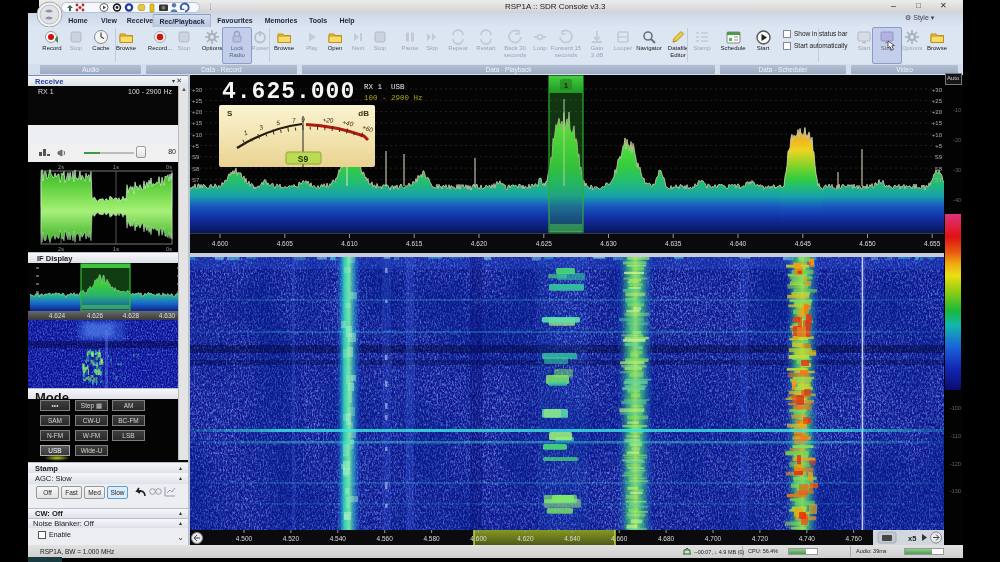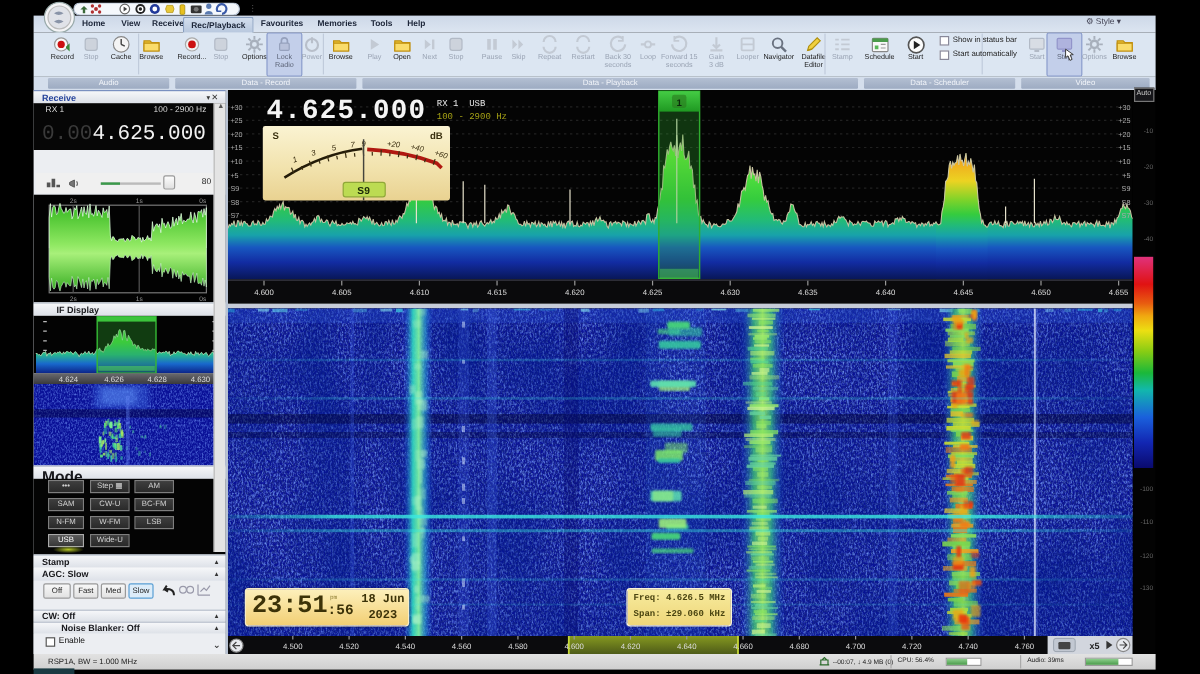--- a/index.html
+++ b/index.html
@@ -42,20 +42,26 @@
 .tiny { font-size:5.5px; fill:#999; font-family:"Liberation Sans",sans-serif; }
 .mtick { font-size:6.5px; fill:#3a2e10; font-style:italic; font-family:"Liberation Sans",sans-serif; }
 .mono { font-family:"Liberation Mono", monospace; }
 #statusbar { position:absolute; left:28px; top:545px; width:935px; height:13px;
   background:linear-gradient(#e2e2e2,#cfcfcf); font-size:5.5px; color:#222; white-space:nowrap; }
 .wfover { position:absolute; border-radius:3px; }
 </style></head>
 <body>
 <div id="app">
 
+<div id="titlebar">
+ <span class="abs" style="left:466px;top:2px">RSP1A :: SDR Console v3.3</span>
+ <span class="abs" style="left:852px;top:1px;color:#333;font-size:9px">–</span>
+ <span class="abs" style="left:877px;top:1px;color:#333;font-size:8px">□</span>
+ <span class="abs" style="left:901px;top:1px;color:#333;font-size:8px">✕</span>
+</div>
 
 <div id="row2">
       <div class="tab" style="left:50px">Home</div>
       <div class="tab" style="left:81px">View</div>
       <div class="tab" style="left:112px">Receive</div>
       <div class="tab sel" style="left:154px">Rec/Playback</div>
       <div class="tab" style="left:207px">Favourites</div>
       <div class="tab" style="left:253px">Memories</div>
       <div class="tab" style="left:290px">Tools</div>
       <div class="tab" style="left:319px">Help</div>
@@ -354,21 +360,20 @@
 
 <div id="leftpanel">
  <div class="phead" style="top:0;height:11px;border-top:1px solid #7a90c0">
    <span class="ph" style="color:#24429a">Receive</span>
         <span class="harr">▾</span>
         <span class="hx">✕</span>
       </div>
  <div class="abs" style="left:0;top:11px;width:160px;height:39px;background:#060606"></div>
  <span class="abs" style="left:10px;top:13px;font-size:7px;color:#ddd">RX 1</span>
  <span class="abs" style="right:16px;top:13px;font-size:7px;color:#ddd">100 - 2900 Hz</span>
- <div class="abs mono" style="left:7px;top:27px;font-size:17.5px;color:#3a3a3a">0.00<span style="color:#f2f2f2">4.625.000</span></div>
  <div class="abs" style="left:2px;top:69px;width:150px;height:17px;background:#f0f0f0">
    <svg class="abs" style="left:8px;top:3px" width="60" height="11" viewBox="0 0 60 11">
      <path d="M1,9 h3 v-4 h-3 z M5,9 h3 v-7 h-3 z M9,9 h3 v-2 h-3 z" fill="#555"></path>
      <path d="M24,3 v6 l-4,-2 v-2 z M26,4 a4,4 0 0 1 0,4" stroke="#555" fill="#777" stroke-width="0.8"></path>
    </svg>
    <div class="abs" style="left:54px;top:8px;width:50px;height:2px;background:#bbb"></div>
    <div class="abs" style="left:54px;top:8px;width:16px;height:2px;background:#3a9a4a"></div>
    <div class="abs" style="left:106px;top:2px;width:10px;height:12px;background:linear-gradient(#fdfdfd,#e0e0e0);border:1px solid #999;border-radius:2px"></div>
    <span class="abs" style="right:4px;top:4px;font-size:7px;color:#222">80</span>
  </div>
@@ -392,21 +397,21 @@
 <text x="169" y="169" class="tiny" text-anchor="middle">0s</text>
 <text x="61" y="251" class="tiny" text-anchor="middle">2s</text>
 <text x="116" y="251" class="tiny" text-anchor="middle">1s</text>
 <text x="169" y="251" class="tiny" text-anchor="middle">0s</text>
 <path d="M41,207L41,181.7L42,169.7L43,180.9L44,172.6L45,171.2L46,172.5L47,178.8L48,178.1L49,172.9L50,169.5L51,173.7L52,175.4L53,177.6L54,177.3L55,172.9L56,177.0L57,175.5L58,174.2L59,174.1L60,182.4L61,179.8L62,173.1L63,175.0L64,171.3L65,182.3L66,179.8L67,176.0L68,172.5L69,180.3L70,172.3L71,177.3L72,178.7L73,171.4L74,181.5L75,169.9L76,178.7L77,177.9L78,180.2L79,176.4L80,171.2L81,179.9L82,175.2L83,176.8L84,178.8L85,181.2L86,173.2L87,177.2L88,176.4L89,174.6L90,181.5L91,171.6L92,196.7L93,200.5L94,197.1L95,197.8L96,200.2L97,200.4L98,201.5L99,199.5L100,199.3L101,199.1L102,199.1L103,198.7L104,201.3L105,200.7L106,198.6L107,199.2L108,201.0L109,200.3L110,196.1L111,197.2L112,197.6L113,199.9L114,199.5L115,197.8L116,198.6L117,198.2L118,201.8L119,197.7L120,200.8L121,200.0L122,198.8L123,196.3L124,199.6L125,198.1L126,200.7L127,184.7L128,192.7L129,188.9L130,187.0L131,186.5L132,189.3L133,186.6L134,193.9L135,181.9L136,186.8L137,186.1L138,189.9L139,186.9L140,184.7L141,187.1L142,190.3L143,189.2L144,180.8L145,188.5L146,184.5L147,181.9L148,187.5L149,180.1L150,183.8L151,177.9L152,186.5L153,183.6L154,184.1L155,184.9L156,182.8L157,182.5L158,182.6L159,176.6L160,182.9L161,185.8L162,177.2L163,180.7L164,185.3L165,176.3L166,176.4L167,176.9L168,174.7L169,181.0L170,173.9L171,179.3L172,173.1L172,207L172,239.2L171,233.3L170,238.5L169,231.7L168,237.7L167,235.6L166,236.1L165,236.2L164,227.6L163,232.0L162,235.3L161,227.1L160,229.9L159,235.9L158,230.2L157,230.3L156,230.0L155,228.0L154,228.8L153,229.2L152,226.4L151,234.6L150,229.0L149,232.5L148,225.6L147,230.9L146,228.4L145,224.6L144,231.9L143,223.9L142,222.8L141,225.9L140,228.2L139,226.1L138,223.3L137,226.9L136,226.2L135,230.8L134,219.4L133,226.4L132,223.9L131,226.5L130,226.0L129,224.1L128,220.5L127,228.2L126,212.9L125,215.4L124,214.1L123,217.2L122,214.8L121,213.6L120,212.9L119,215.8L118,212.0L117,215.4L116,215.0L115,215.8L114,214.1L113,213.8L112,215.9L111,216.3L110,217.3L109,213.3L108,212.7L107,214.4L106,214.9L105,213.0L104,212.5L103,214.9L102,214.5L101,214.5L100,214.3L99,214.1L98,212.2L97,213.3L96,213.5L95,215.7L94,216.4L93,213.2L92,216.8L91,240.7L90,231.2L89,237.8L88,236.0L87,235.3L86,239.1L85,231.5L84,233.8L83,235.7L82,237.2L81,232.7L80,241.0L79,236.0L78,232.5L77,234.6L76,233.9L75,242.2L74,231.2L73,240.8L72,233.9L71,235.3L70,240.0L69,232.4L68,239.7L67,236.5L66,232.9L65,230.5L64,240.9L63,237.4L62,239.2L61,232.9L60,230.3L59,238.2L58,238.2L57,236.9L56,235.5L55,239.4L54,235.2L53,235.0L52,237.0L51,238.6L50,242.6L49,239.4L48,234.5L47,233.8L46,239.7L45,241.0L44,239.6L43,231.8L42,242.4L41,231.0Z" fill="url(#wg)"></path>
 <path d="M41,207L41,181.7L42,169.7L43,180.9L44,172.6L45,171.2L46,172.5L47,178.8L48,178.1L49,172.9L50,169.5L51,173.7L52,175.4L53,177.6L54,177.3L55,172.9L56,177.0L57,175.5L58,174.2L59,174.1L60,182.4L61,179.8L62,173.1L63,175.0L64,171.3L65,182.3L66,179.8L67,176.0L68,172.5L69,180.3L70,172.3L71,177.3L72,178.7L73,171.4L74,181.5L75,169.9L76,178.7L77,177.9L78,180.2L79,176.4L80,171.2L81,179.9L82,175.2L83,176.8L84,178.8L85,181.2L86,173.2L87,177.2L88,176.4L89,174.6L90,181.5L91,171.6L92,196.7L93,200.5L94,197.1L95,197.8L96,200.2L97,200.4L98,201.5L99,199.5L100,199.3L101,199.1L102,199.1L103,198.7L104,201.3L105,200.7L106,198.6L107,199.2L108,201.0L109,200.3L110,196.1L111,197.2L112,197.6L113,199.9L114,199.5L115,197.8L116,198.6L117,198.2L118,201.8L119,197.7L120,200.8L121,200.0L122,198.8L123,196.3L124,199.6L125,198.1L126,200.7L127,184.7L128,192.7L129,188.9L130,187.0L131,186.5L132,189.3L133,186.6L134,193.9L135,181.9L136,186.8L137,186.1L138,189.9L139,186.9L140,184.7L141,187.1L142,190.3L143,189.2L144,180.8L145,188.5L146,184.5L147,181.9L148,187.5L149,180.1L150,183.8L151,177.9L152,186.5L153,183.6L154,184.1L155,184.9L156,182.8L157,182.5L158,182.6L159,176.6L160,182.9L161,185.8L162,177.2L163,180.7L164,185.3L165,176.3L166,176.4L167,176.9L168,174.7L169,181.0L170,173.9L171,179.3L172,173.1L172,207" fill="none" stroke="#e0ffe0" stroke-width="0.8" opacity="0.8"></path>
 <path d="M41,207L41,231.0L42,242.4L43,231.8L44,239.6L45,241.0L46,239.7L47,233.8L48,234.5L49,239.4L50,242.6L51,238.6L52,237.0L53,235.0L54,235.2L55,239.4L56,235.5L57,236.9L58,238.2L59,238.2L60,230.3L61,232.9L62,239.2L63,237.4L64,240.9L65,230.5L66,232.9L67,236.5L68,239.7L69,232.4L70,240.0L71,235.3L72,233.9L73,240.8L74,231.2L75,242.2L76,233.9L77,234.6L78,232.5L79,236.0L80,241.0L81,232.7L82,237.2L83,235.7L84,233.8L85,231.5L86,239.1L87,235.3L88,236.0L89,237.8L90,231.2L91,240.7L92,216.8L93,213.2L94,216.4L95,215.7L96,213.5L97,213.3L98,212.2L99,214.1L100,214.3L101,214.5L102,214.5L103,214.9L104,212.5L105,213.0L106,214.9L107,214.4L108,212.7L109,213.3L110,217.3L111,216.3L112,215.9L113,213.8L114,214.1L115,215.8L116,215.0L117,215.4L118,212.0L119,215.8L120,212.9L121,213.6L122,214.8L123,217.2L124,214.1L125,215.4L126,212.9L127,228.2L128,220.5L129,224.1L130,226.0L131,226.5L132,223.9L133,226.4L134,219.4L135,230.8L136,226.2L137,226.9L138,223.3L139,226.1L140,228.2L141,225.9L142,222.8L143,223.9L144,231.9L145,224.6L146,228.4L147,230.9L148,225.6L149,232.5L150,229.0L151,234.6L152,226.4L153,229.2L154,228.8L155,228.0L156,230.0L157,230.3L158,230.2L159,235.9L160,229.9L161,227.1L162,235.3L163,232.0L164,227.6L165,236.2L166,236.1L167,235.6L168,237.7L169,231.7L170,238.5L171,233.3L172,239.2L172,207" fill="none" stroke="#d0f8d0" stroke-width="0.8" opacity="0.6"></path>
 </svg>
 
 <div class="abs" style="left:28px;top:252px;width:160px;height:11px;background:linear-gradient(#f6f7f9,#dde1e8);border-top:1px solid #b8c0cc">
-  <span style="position:absolute;left:19px;top:1px;font-size:7.5px;font-weight:bold;color:#18181c">IF Display</span>
+  <span style="position:absolute;left:9px;top:1px;font-size:7.5px;font-weight:bold;color:#18181c">IF Display</span>
   <span style="position:absolute;right:6px;top:1px;font-size:6px;color:#333">▾</span>
     </div>
 
 <svg class="abs" style="left:28px;top:263px" width="160" height="125" viewBox="28 263 160 125">
 <defs>
         <linearGradient id="ifg" x1="0" y1="285" x2="0" y2="311" gradientUnits="userSpaceOnUse">
 <stop offset="0" stop-color="#44dd44"></stop>
           <stop offset="0.4" stop-color="#28b890"></stop>
 <stop offset="0.7" stop-color="#1868cc"></stop>
           <stop offset="1" stop-color="#0c2488"></stop>
@@ -538,21 +543,21 @@
       <div class="mbtn sel" style="left:12px;top:46px;width:30px">USB</div>
       <div class="mbtn" style="left:47px;top:46px;width:33px">Wide-U</div>
       <div class="abs" style="left:16px;top:56px;width:26px;height:6px;background:radial-gradient(ellipse at center,rgba(200,220,40,.9),rgba(120,160,10,0) 70%)"></div>
     </div>
 
 <div class="abs" style="left:28px;top:462px;width:160px;height:11px;background:linear-gradient(#f6f7f9,#dde1e8);border-top:1px solid #b8c0cc">
   <span style="position:absolute;left:7px;top:1px;font-size:7.5px;font-weight:bold;color:#18181c">Stamp</span>
   <span style="position:absolute;right:6px;top:1px;font-size:6px;color:#333">▴</span>
     </div>
 <div class="abs" style="left:28px;top:473px;width:160px;height:11px;background:linear-gradient(#f6f7f9,#dde1e8)">
-  <span style="position:absolute;left:7px;top:1px;font-size:7.5px;font-weight:bold;color:#18181c">AGC: Slow</span>
+  <span style="position:absolute;left:7px;top:1px;font-size:7.5px;font-weight:normal;color:#18181c">AGC: Slow</span>
   <span style="position:absolute;right:6px;top:1px;font-size:6px;color:#333">▴</span>
     </div>
 <div class="abs" style="left:28px;top:484px;width:160px;height:24px;background:#eceef2">
       <div class="abtn" style="left:8px;top:2px;width:23px">Off</div>
       <div class="abtn" style="left:33px;top:2px;width:21px">Fast</div>
       <div class="abtn" style="left:56px;top:2px;width:21px">Med</div>
       <div class="abtn selb" style="left:79px;top:2px;width:21px">Slow</div>
   <svg class="abs" style="left:104px;top:2px" width="16" height="12" viewBox="0 0 16 12">
         <path d="M13,10 q0,-6 -8,-5 l2,-3 m-2,3 l3,2" fill="none" stroke="#222" stroke-width="1.6"></path>
       </svg>
@@ -562,21 +567,21 @@
       </svg>
   <svg class="abs" style="left:136px;top:2px" width="12" height="11" viewBox="0 0 12 11">
         <path d="M1,10 V1 M1,10 H11 M3,7 l3,-3 l2,2 l3,-4" fill="none" stroke="#99a" stroke-width="1"></path>
       </svg>
 </div>
 <div class="abs" style="left:28px;top:508px;width:160px;height:10px;background:linear-gradient(#f6f7f9,#dde1e8);border-top:1px solid #b8c0cc">
   <span style="position:absolute;left:7px;top:0px;font-size:7.5px;font-weight:bold;color:#18181c">CW: Off</span>
   <span style="position:absolute;right:6px;top:0px;font-size:6px;color:#333">▴</span>
     </div>
 <div class="abs" style="left:28px;top:518px;width:160px;height:10px;background:linear-gradient(#f6f7f9,#dde1e8);border-top:1px solid #b8c0cc">
-  <span style="position:absolute;left:23px;top:0px;font-size:7.5px;font-weight:bold;color:#18181c">Noise Blanker: Off</span>
+  <span style="position:absolute;left:5px;top:0px;font-size:7.5px;font-weight:normal;color:#18181c">Noise Blanker: Off</span>
   <span style="position:absolute;right:6px;top:0px;font-size:6px;color:#333">▴</span>
     </div>
 <div class="abs" style="left:28px;top:528px;width:160px;height:17px;background:#eceef2">
   <div class="abs" style="left:10px;top:3px;width:8px;height:8px;background:#fff;border:1px solid #555"></div>
   <span class="abs" style="left:21px;top:3px;font-size:7px;color:#111">Enable</span>
   <span class="abs" style="right:4px;top:5px;font-size:8px;color:#333">⌄</span>
 </div>
 
 <div class="abs" style="left:178px;top:86px;width:10px;height:374px;background:#e4e4e4;border-left:1px solid #bbb">
   <span style="position:absolute;left:2px;top:0px;font-size:6px;color:#555">▲</span>
@@ -1146,31 +1151,20 @@
       <line x1="853.7" y1="530" x2="853.7" y2="533" stroke="#999" stroke-width="1"></line>
 <rect x="873" y="530" width="71" height="15" fill="#d2d6de"></rect>
 <rect x="878" y="532" width="18" height="11" rx="2" fill="#c2c8d2" stroke="#9aa2ae" stroke-width="0.8"></rect>
 <rect x="882" y="535" width="10" height="6" rx="1" fill="#444"></rect>
 <text x="908" y="541" font-size="7.5" fill="#222" font-weight="bold">x5</text>
 <path d="M922,534 l5,3.5 l-5,3.5 z" fill="#333"></path>
 <circle cx="936" cy="537.5" r="5.5" fill="#e8eaee" stroke="#888" stroke-width="1"></circle>
 <path d="M933,537.5 h6 M936,534.5 l3,3 l-3,3" stroke="#444" stroke-width="1" fill="none"></path>
 </svg>
 
-<div class="wfover mono" style="left:204px;top:490px;width:137px;height:32px;background:linear-gradient(#fdf0bc,#f2cf74);border:1px solid #f6ecc8;box-shadow:0 0 2px rgba(0,0,0,.4)">
-  <span class="abs" style="left:5px;top:3px;font-size:21px;font-weight:bold;color:#3c3208">23:51</span>
-  <span class="abs" style="left:68px;top:11px;font-size:12px;font-weight:bold;color:#3c3208">:56</span>
-  <span class="abs" style="left:70px;top:4px;font-size:5px;color:#8a7a30">pm</span>
-  <span class="abs" style="left:96px;top:4px;font-size:10px;font-weight:bold;color:#3c3208">18 Jun</span>
-  <span class="abs" style="left:102px;top:17px;font-size:10px;font-weight:bold;color:#3c3208">2023</span>
-</div>
-<div class="wfover mono" style="left:522px;top:490px;width:88px;height:32px;background:linear-gradient(#f7eb9e,#eed679);border:1.5px solid #faf3d8">
-  <span class="abs" style="left:5px;top:4px;font-size:7.5px;font-weight:bold;color:#4a4410">Freq: 4.626.5 MHz</span>
-  <span class="abs" style="left:5px;top:17px;font-size:7.5px;font-weight:bold;color:#4a4410">Span: ±29.060 kHz</span>
-</div>
 <svg class="abs" style="left:190px;top:531px" width="14" height="14" viewBox="0 0 14 14">
  <circle cx="7" cy="7" r="5.5" fill="#e8eaee" stroke="#888"></circle>
  <path d="M4,7 h6 M7,4 l-3,3 l3,3" stroke="#444" fill="none"></path>
 </svg>
 
 <div class="abs" style="left:944px;top:75px;width:19px;height:470px;background:#030303">
  <div class="abs" style="left:1px;top:-2px;width:17px;height:12px;background:#16161a;border:1px solid #777">
    <span style="position:absolute;left:1px;top:1px;font-size:6px;color:#ccc">Auto</span>
       </div>
  <span class="abs" style="right:2px;top:32px;font-size:5.5px;color:#666">-10</span>

